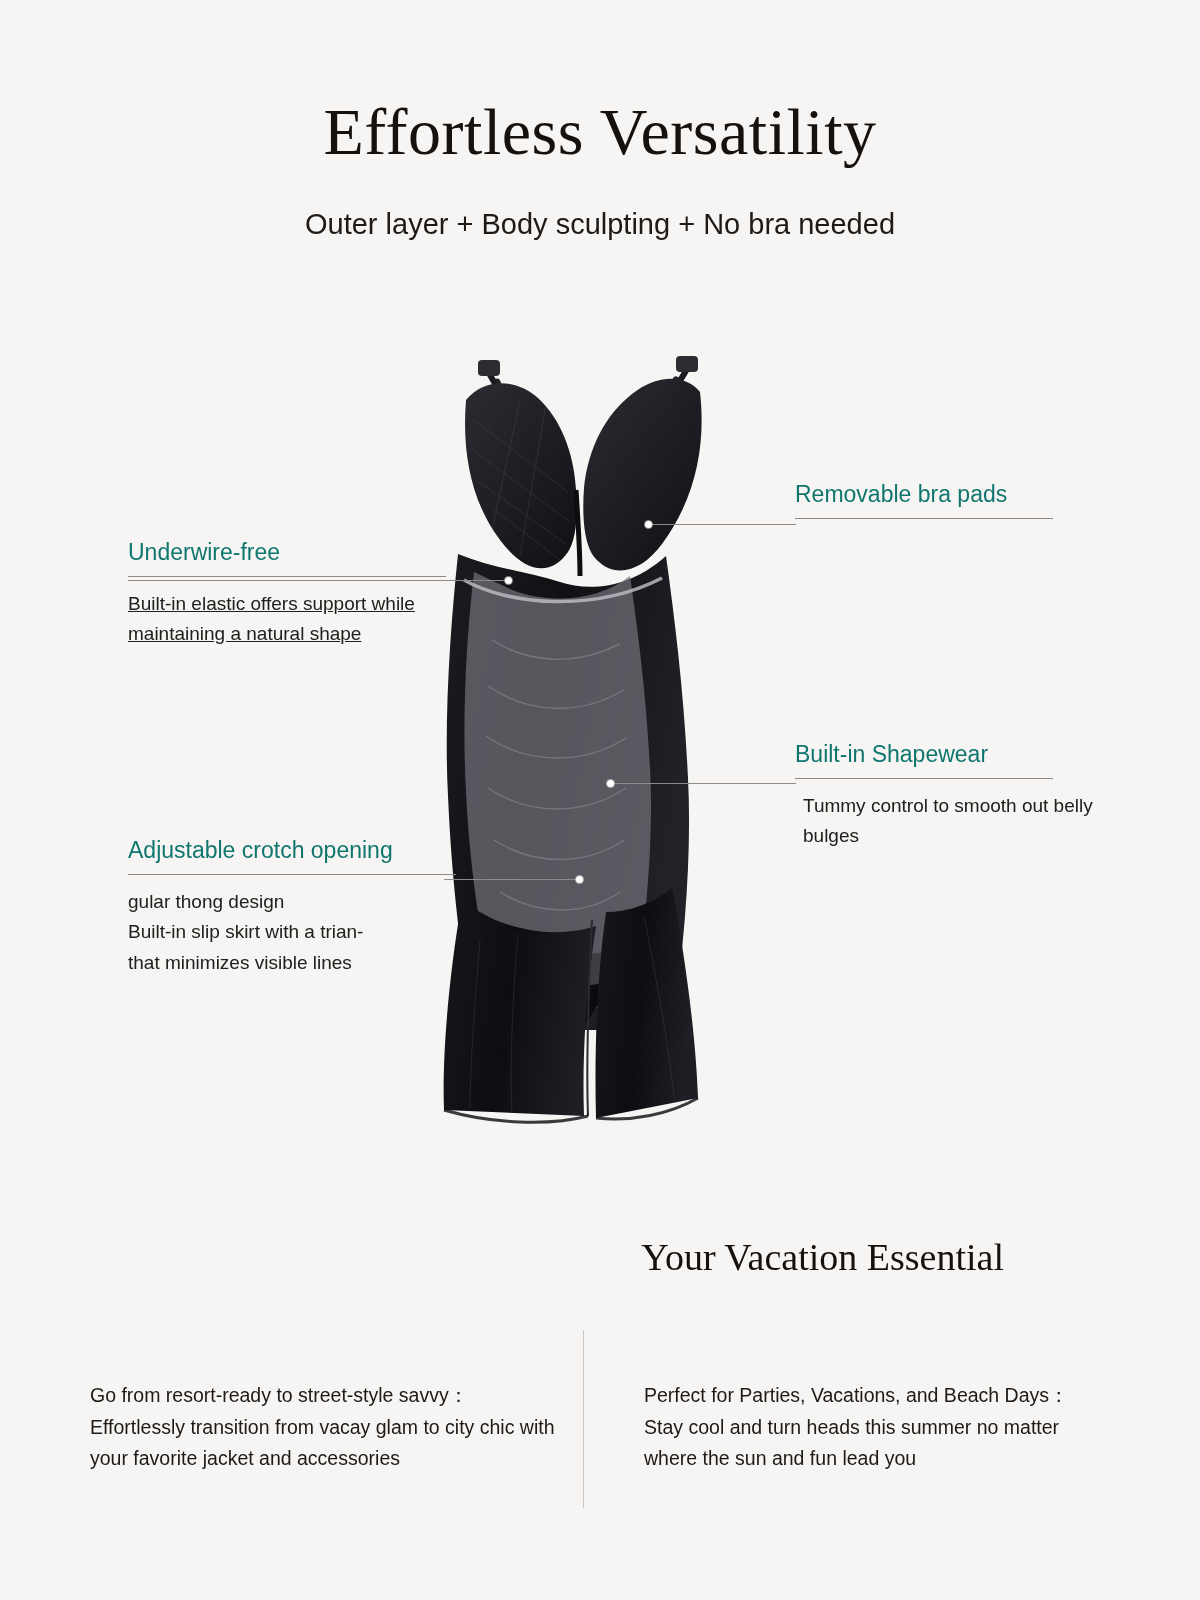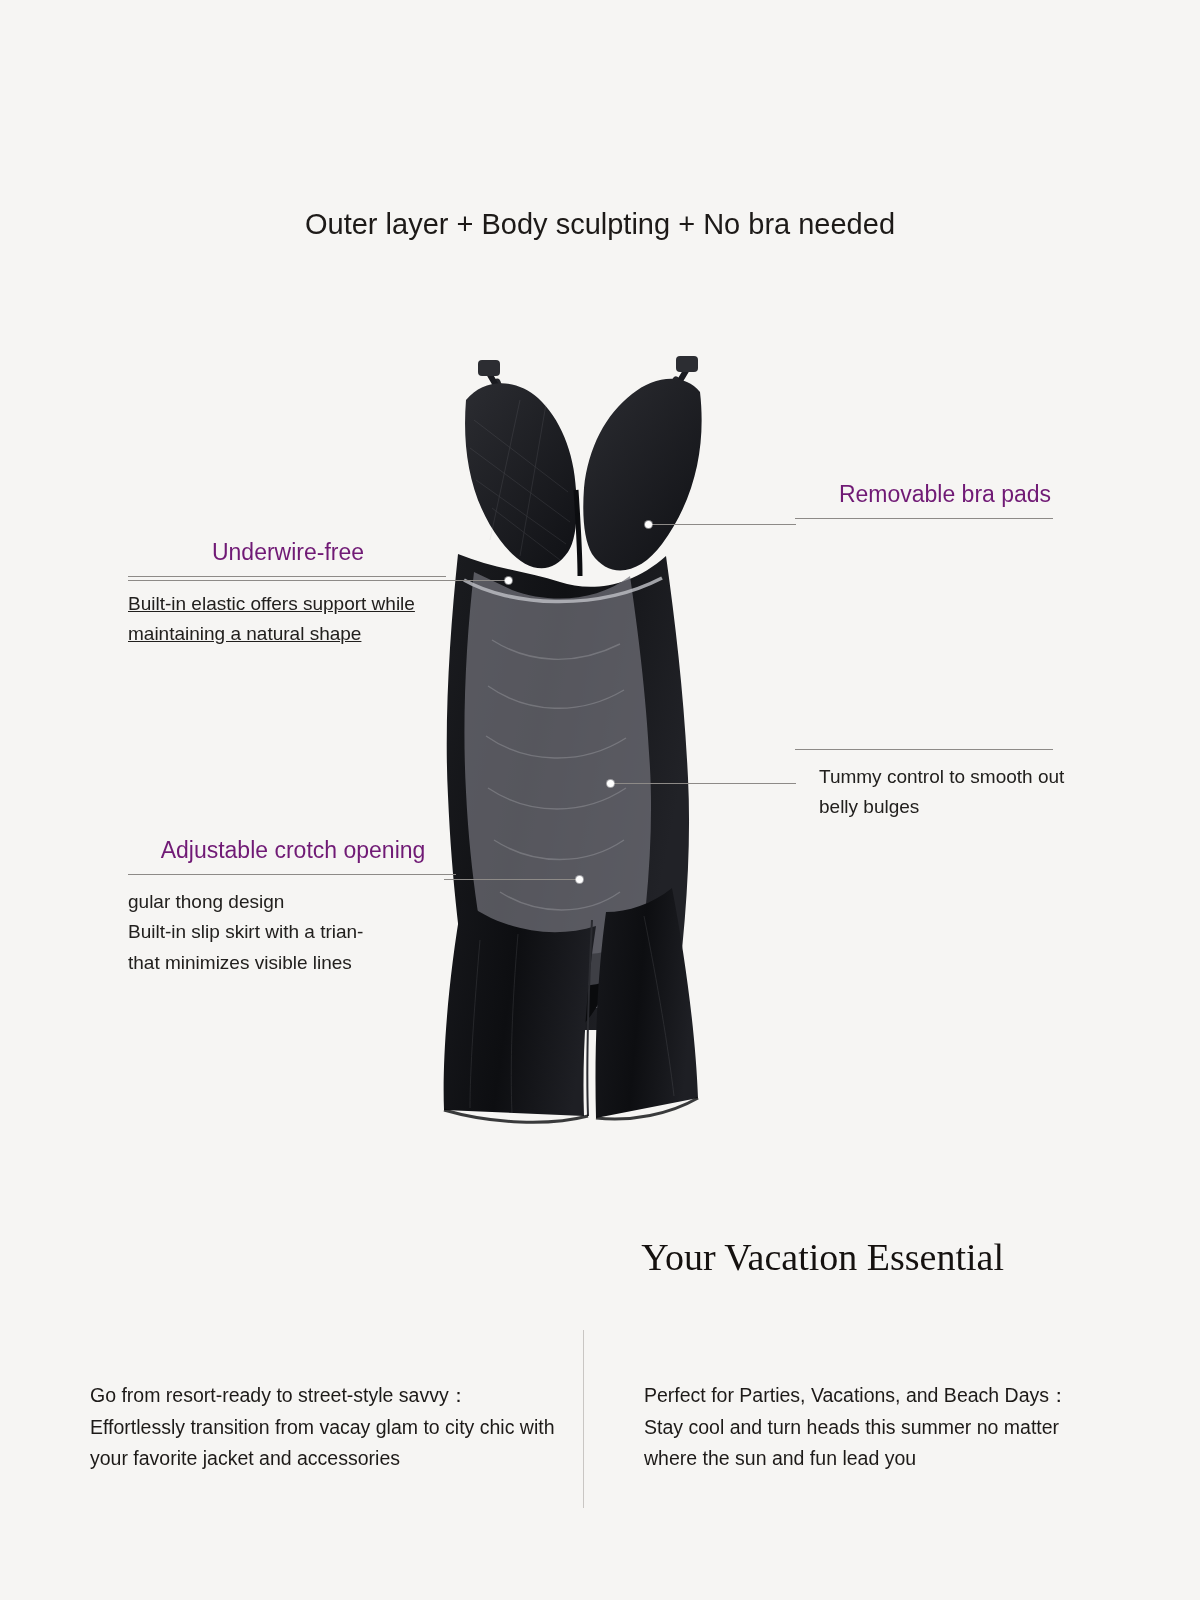--- a/index.html
+++ b/index.html
@@ -57,24 +57,23 @@
   .product svg {
     display: block;
   }
 
   
   .callout {
     position: absolute;
   }
   .callout .c-title {
     font-size: 23px;
-    color: #701a75;
+    color: #0f766e;
     white-space: nowrap;
     line-height: 1.25;
-    text-align: center;
   }
   .callout .c-rule {
     height: 1px;
     background: #8d8a87;
     margin-top: 9px;
   }
   .callout .c-body {
     margin-top: 12px;
     font-size: 19px;
     line-height: 1.6;
@@ -84,21 +83,21 @@
     text-align: left;
   }
   .callout.left {
     text-align: left;
   }
 
   .co-bra      { left: 795px; top: 480px; width: 300px; }
   .co-bra .c-rule { width: 258px; }
   .co-shape    { left: 795px; top: 740px; width: 300px; }
   .co-shape .c-rule { width: 258px; }
-  .co-shape .c-body { margin-left: 24px; }
+  .co-shape .c-body { margin-left: 8px; }
   .co-wire     { left: 128px; top: 538px; width: 320px; }
   .co-wire .c-rule { width: 318px; }
   .co-crotch   { left: 128px; top: 836px; width: 330px; }
   .co-crotch .c-rule { width: 328px; }
 
   
   .leader {
     position: absolute;
     background: #8d8a87;
     height: 1px;
@@ -152,20 +151,21 @@
     width: 1px;
     height: 178px;
     background: #c9c6c3;
   }
 </style>
 </head>
 <body>
 
 <div class="page">
 
+  <div class="title">Effortless Versatility</div>
   <div class="subtitle">Outer layer + Body sculpting + No bra needed</div>
 
   <div class="product">
     <svg width="400" height="810" viewBox="0 0 400 810" xmlns="http://www.w3.org/2000/svg">
       <defs>
         <linearGradient id="fabric" x1="0" y1="0" x2="1" y2="0.4">
           <stop offset="0%" stop-color="#1b1c20"></stop>
           <stop offset="45%" stop-color="#101114"></stop>
           <stop offset="100%" stop-color="#212227"></stop>
         </linearGradient>
@@ -271,20 +271,21 @@
 
   <div class="leader" style="left:444px; top:879px; width:136px;"></div>
   <div class="dot" style="left:576px; top:876px;"></div>
 
   <div class="callout right co-bra">
     <div class="c-title">Removable bra pads</div>
     <div class="c-rule"></div>
   </div>
 
   <div class="callout right co-shape">
+    <div class="c-title">Built-in Shapewear</div>
     <div class="c-rule"></div>
     <div class="c-body">Tummy control to smooth out belly bulges</div>
   </div>
 
   <div class="callout left co-wire">
     <div class="c-title">Underwire-free</div>
     <div class="c-rule"></div>
     <div class="c-body" style="max-width:300px;text-decoration:underline;">Built-in elastic offers support while maintaining a natural shape</div>
   </div>
 

